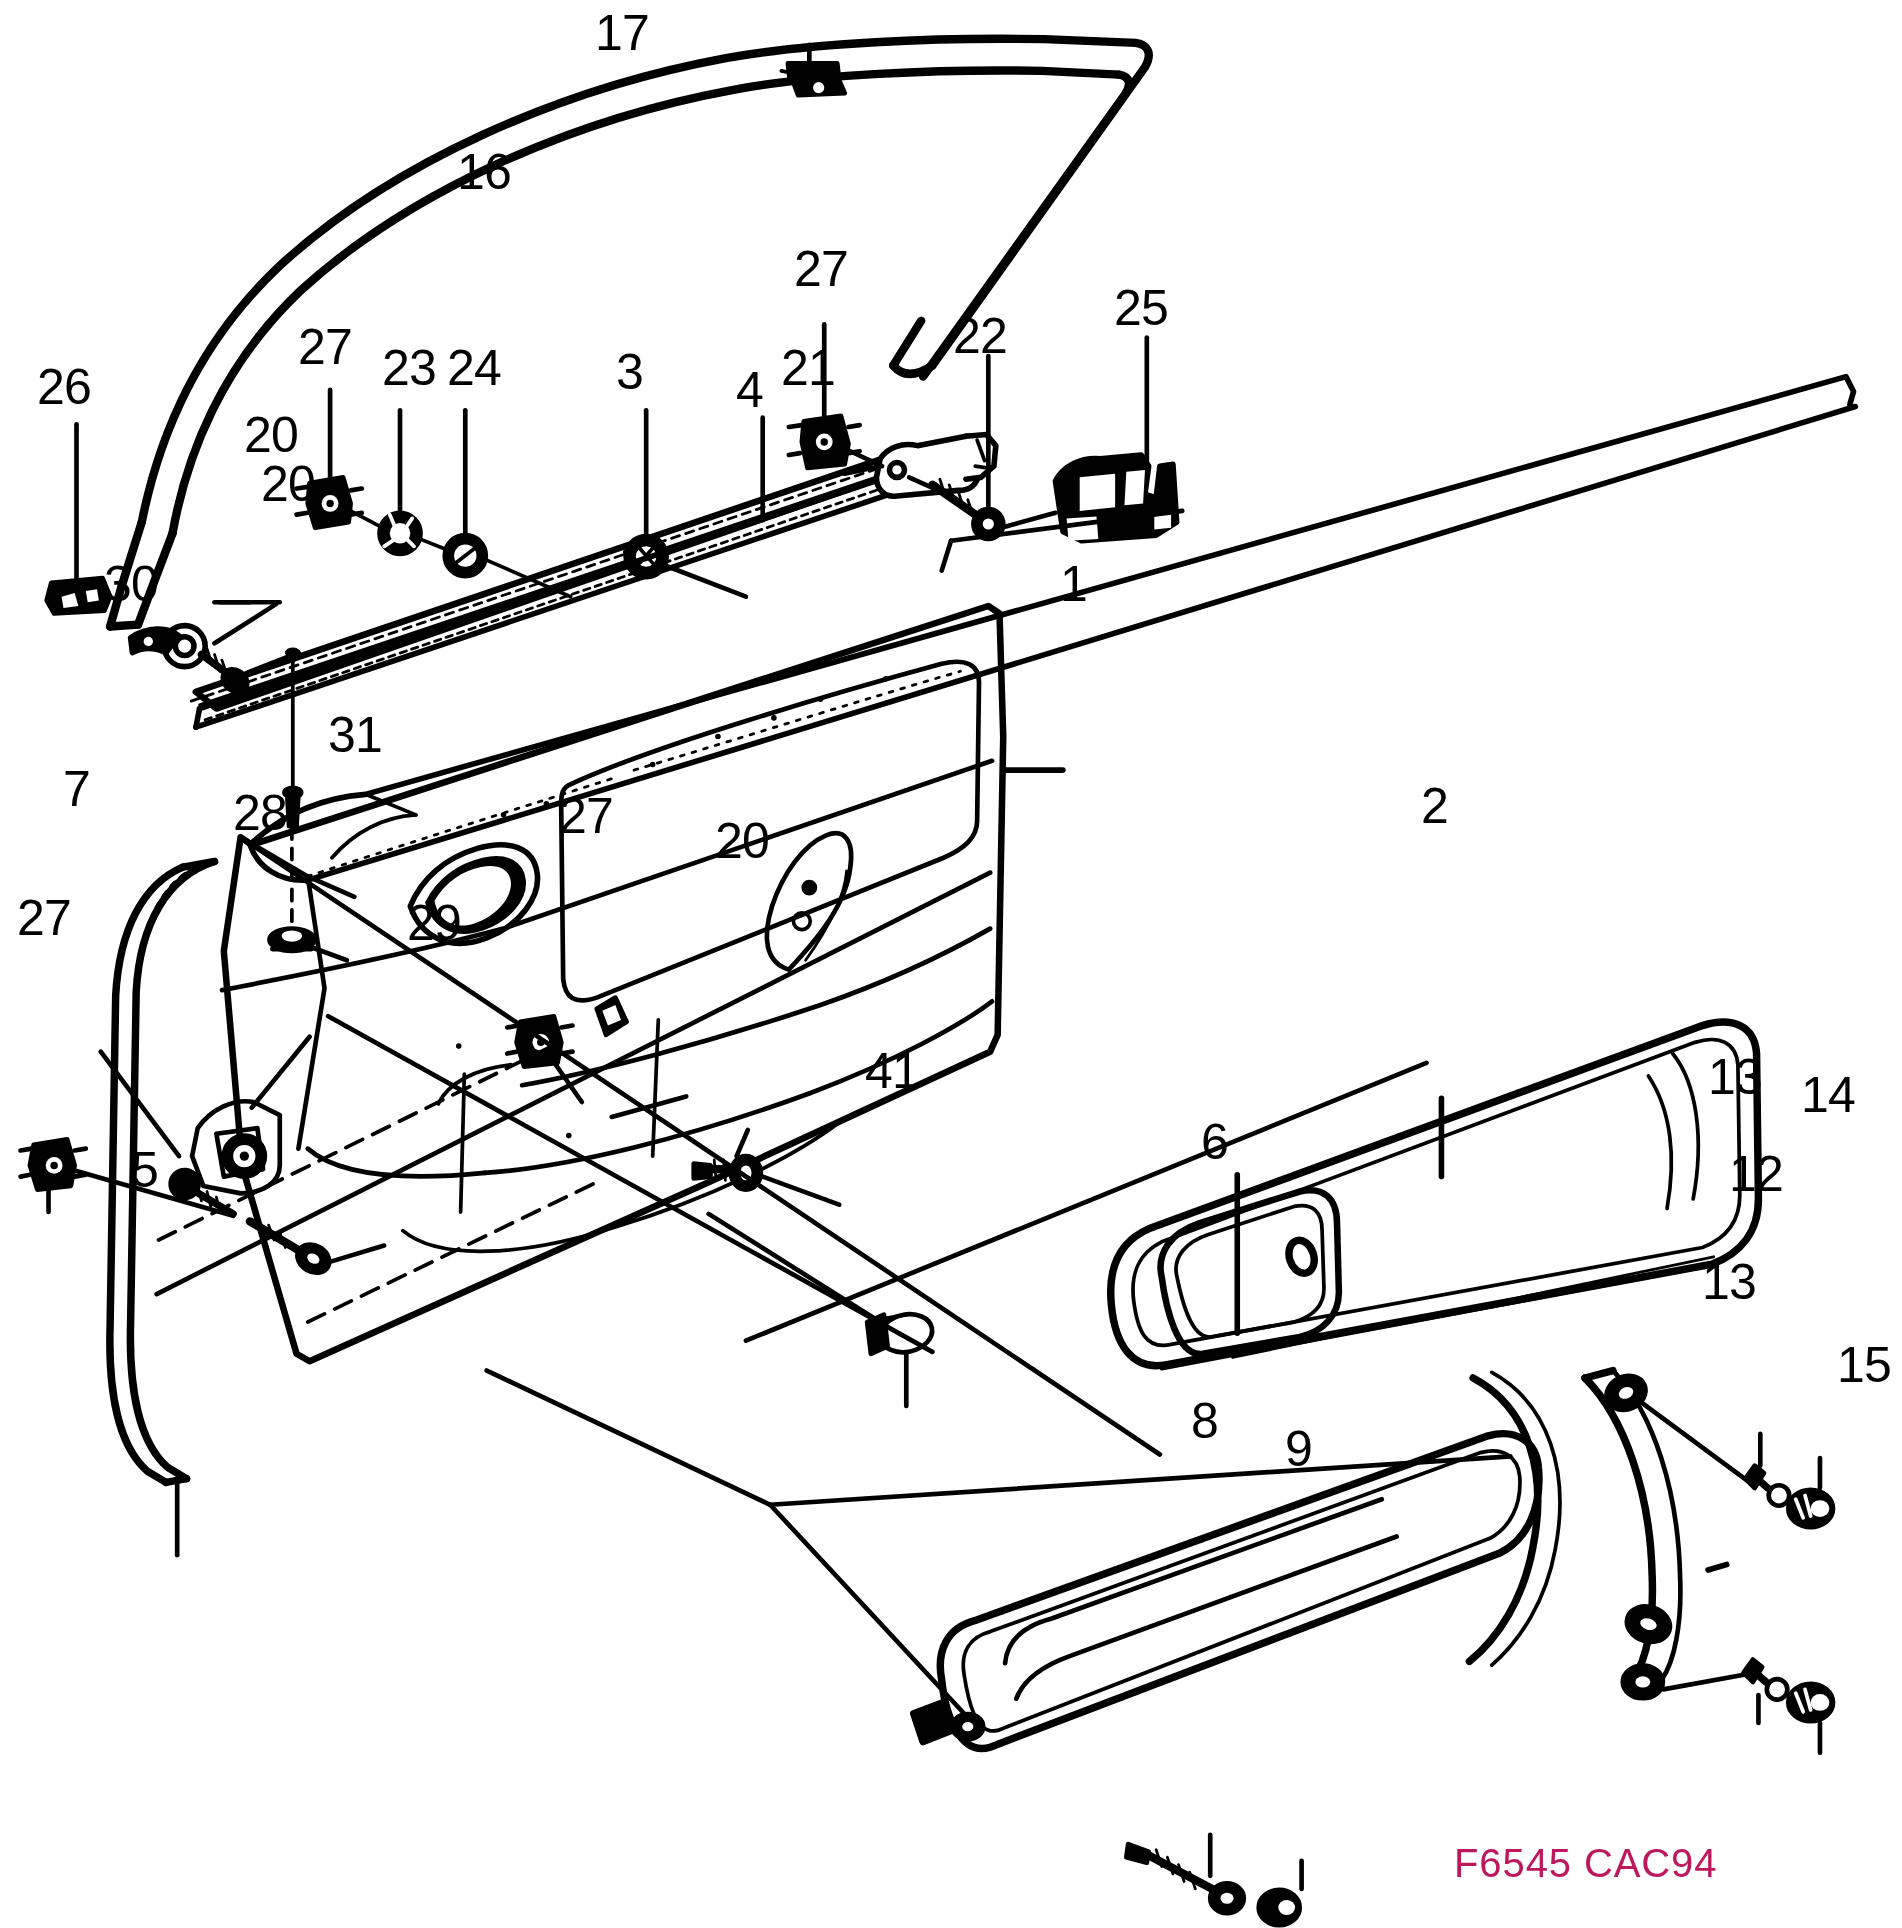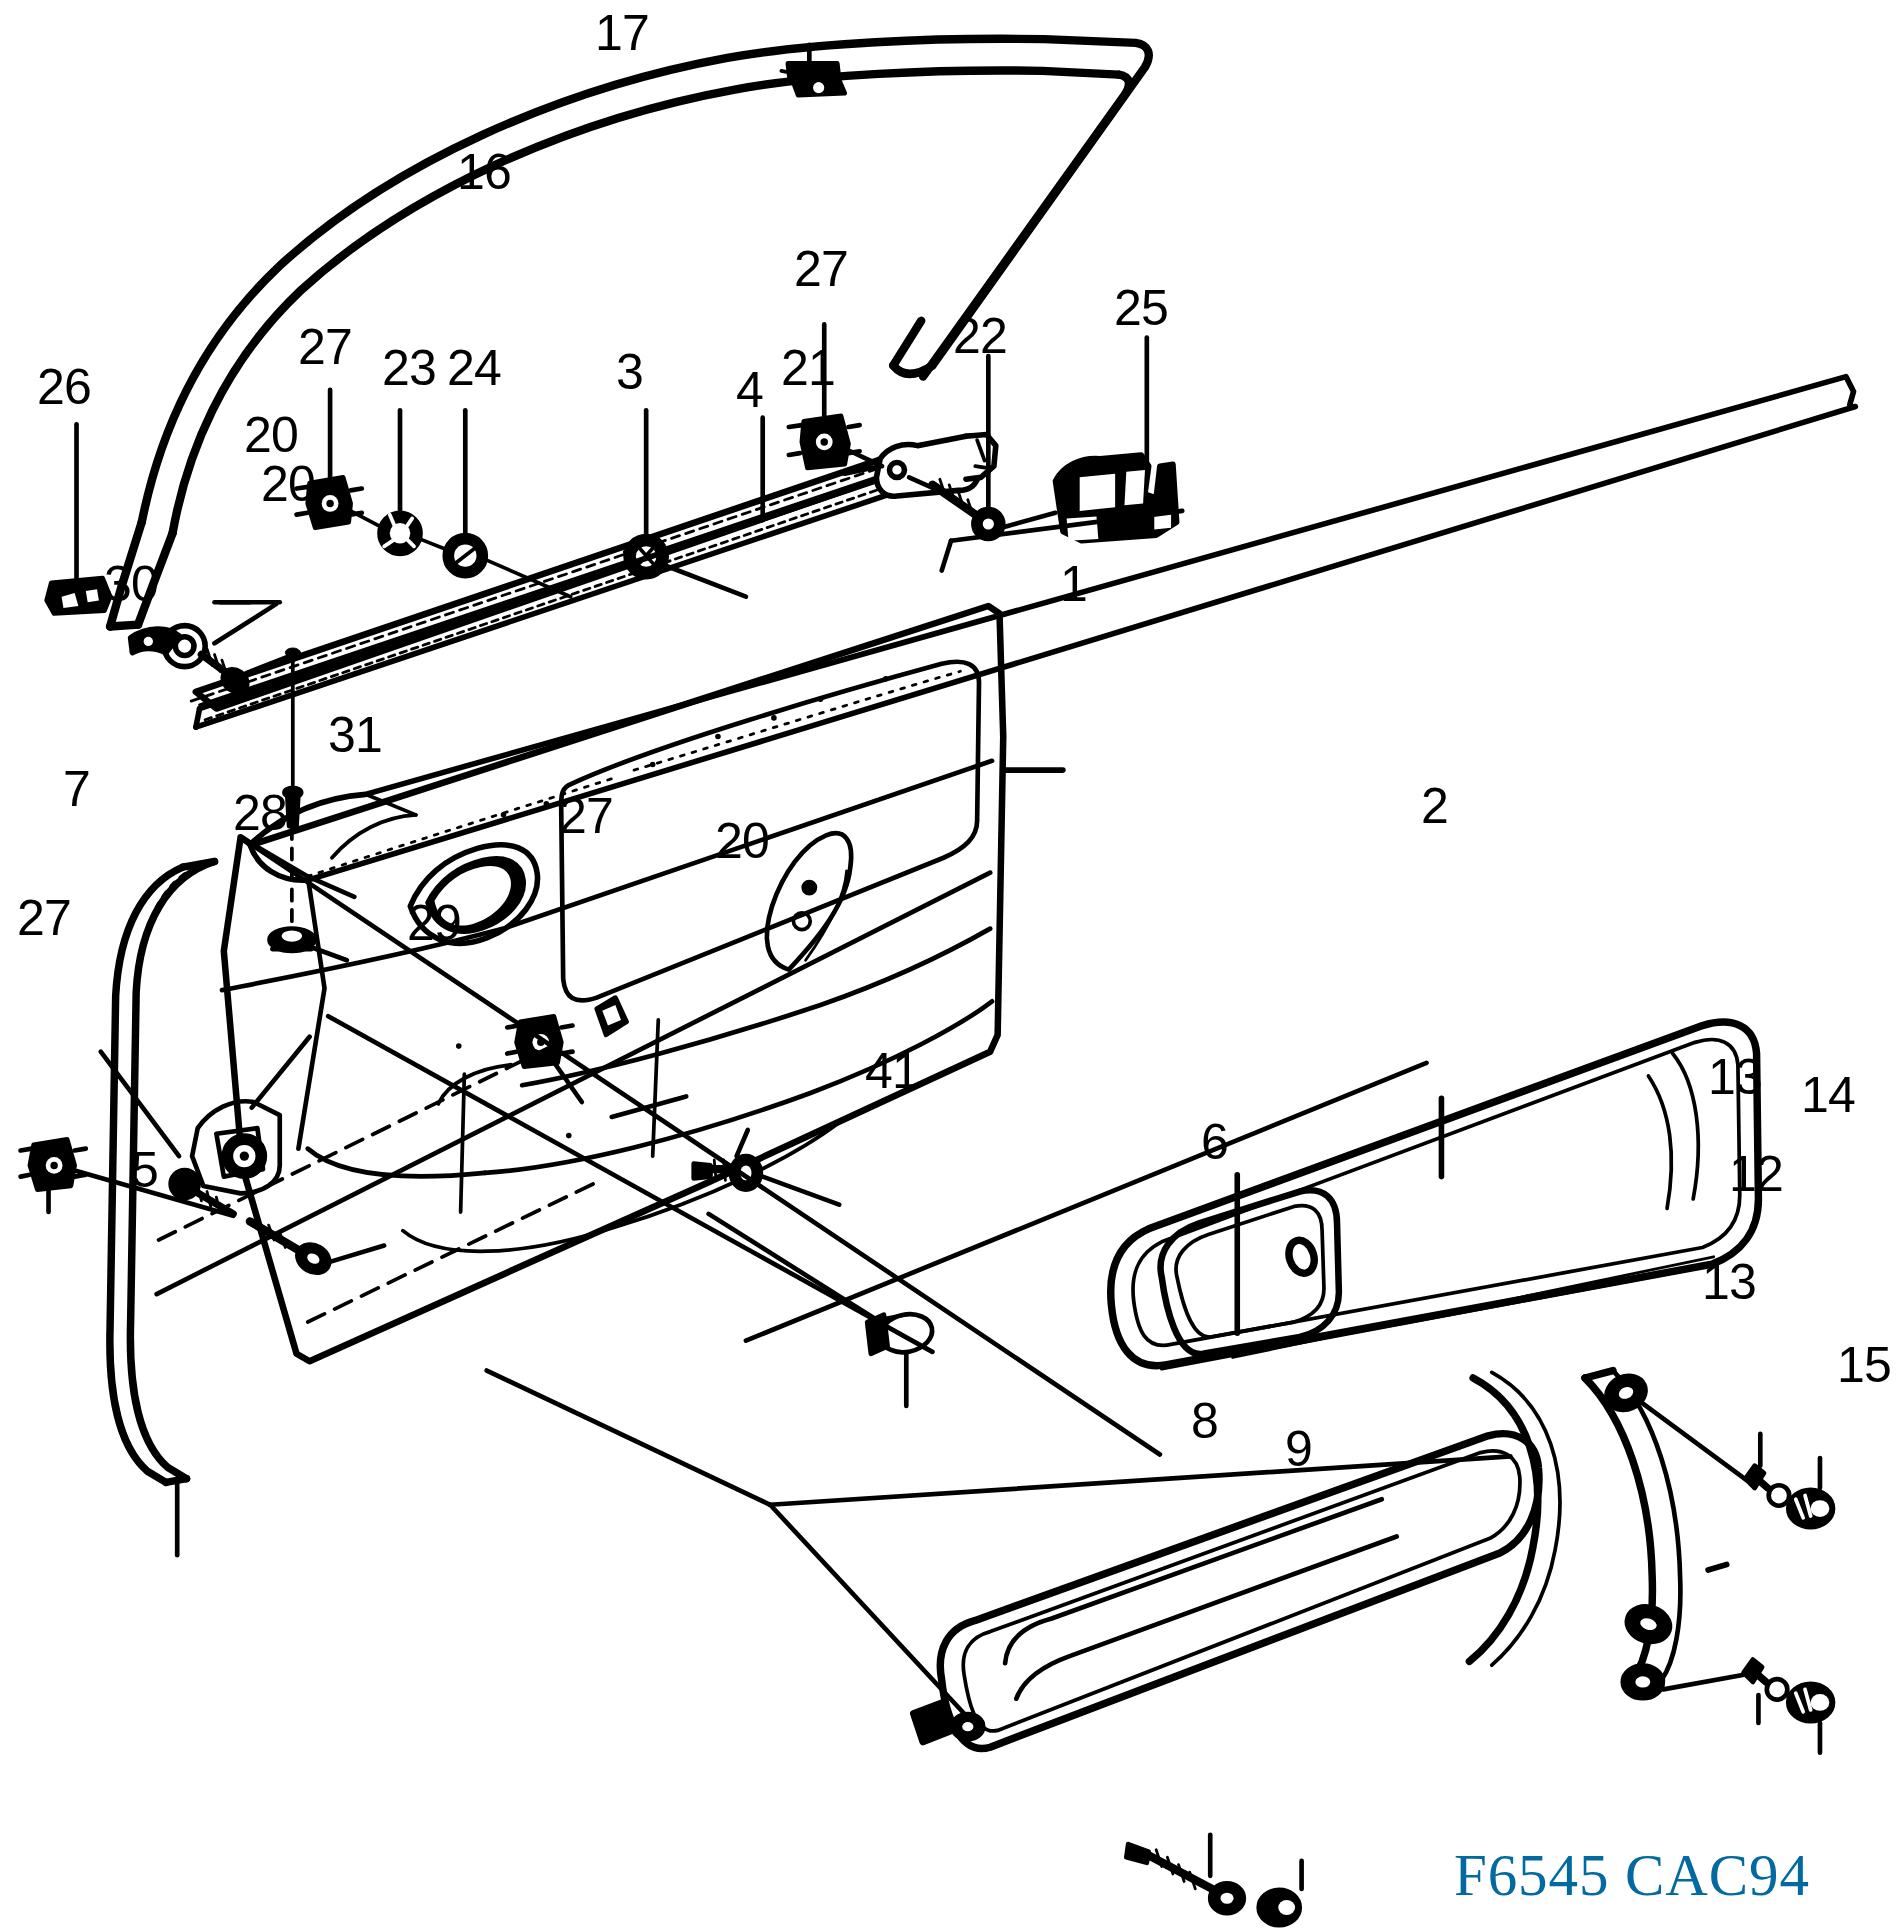--- a/index.html
+++ b/index.html
@@ -32,23 +32,23 @@
     color: #000000;
     line-height: 1;
     white-space: nowrap;
     letter-spacing: -0.9px;
     user-select: none;
   }
   #caption {
     position: absolute;
     left: 1454px;
     top: 1841px;
-    font-family: Liberation Serif, serif;
-    font-size: 59px;
-    color: #0369a1;
+    font-family: Liberation Sans, sans-serif;
+    font-size: 40px;
+    color: #be185d;
     letter-spacing: 0.9px;
     white-space: nowrap;
   }
 </style>
 </head>
 <body>
 
 <div id="sheet">
 
   <svg id="art" viewBox="0 0 2041 2069" xmlns="http://www.w3.org/2000/svg">

